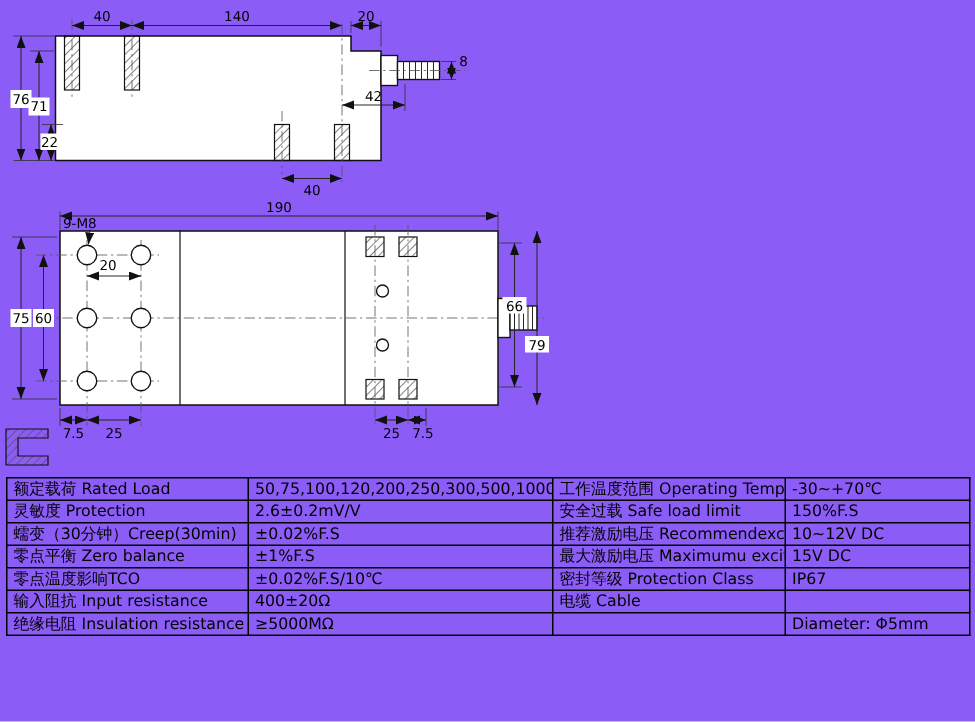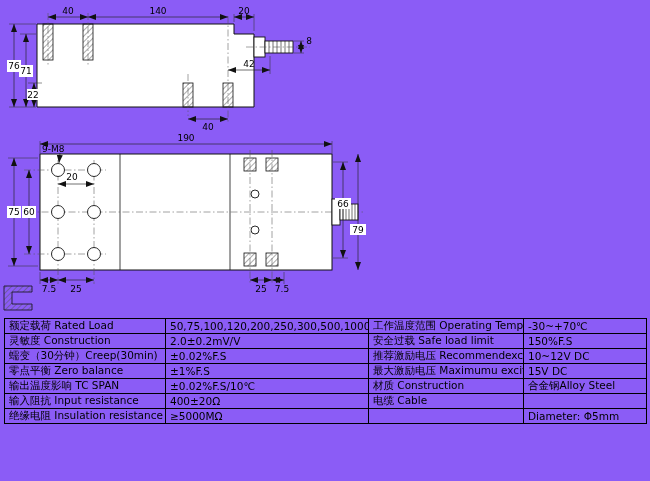--- a/index.html
+++ b/index.html
@@ -186,42 +186,42 @@
         <col style="width:123px">
   </colgroup>
   <tbody>
     <tr>
       <td>额定载荷 Rated Load</td>
       <td>50,75,100,120,200,250,300,500,1000kg</td>
       <td>工作温度范围 Operating Temp Range</td>
       <td>-30~+70℃</td>
     </tr>
     <tr>
-      <td>灵敏度 Construction</td>
-      <td>2.0±0.2mV/V</td>
+      <td>灵敏度 Protection</td>
+      <td>2.6±0.2mV/V</td>
       <td>安全过载 Safe load limit</td>
       <td>150%F.S</td>
     </tr>
     <tr>
       <td>蠕变（30分钟）Creep(30min)</td>
       <td>±0.02%F.S</td>
       <td>推荐激励电压 Recommendexcitation</td>
       <td>10~12V DC</td>
     </tr>
     <tr>
       <td>零点平衡 Zero balance</td>
       <td>±1%F.S</td>
       <td>最大激励电压 Maximumu excitation</td>
       <td>15V DC</td>
     </tr>
     <tr>
-      <td>输出温度影响 TC SPAN</td>
+      <td>零点温度影响TCO</td>
       <td>±0.02%F.S/10℃</td>
-      <td>材质 Construction</td>
-      <td>合金钢Alloy Steel</td>
+      <td>密封等级 Protection Class</td>
+      <td>IP67</td>
     </tr>
     <tr>
       <td>输入阻抗 Input resistance</td>
       <td>400±20Ω</td>
       <td>电缆 Cable</td>
       <td></td>
     </tr>
     <tr>
       <td>绝缘电阻 Insulation resistance</td>
       <td>≥5000MΩ</td>

